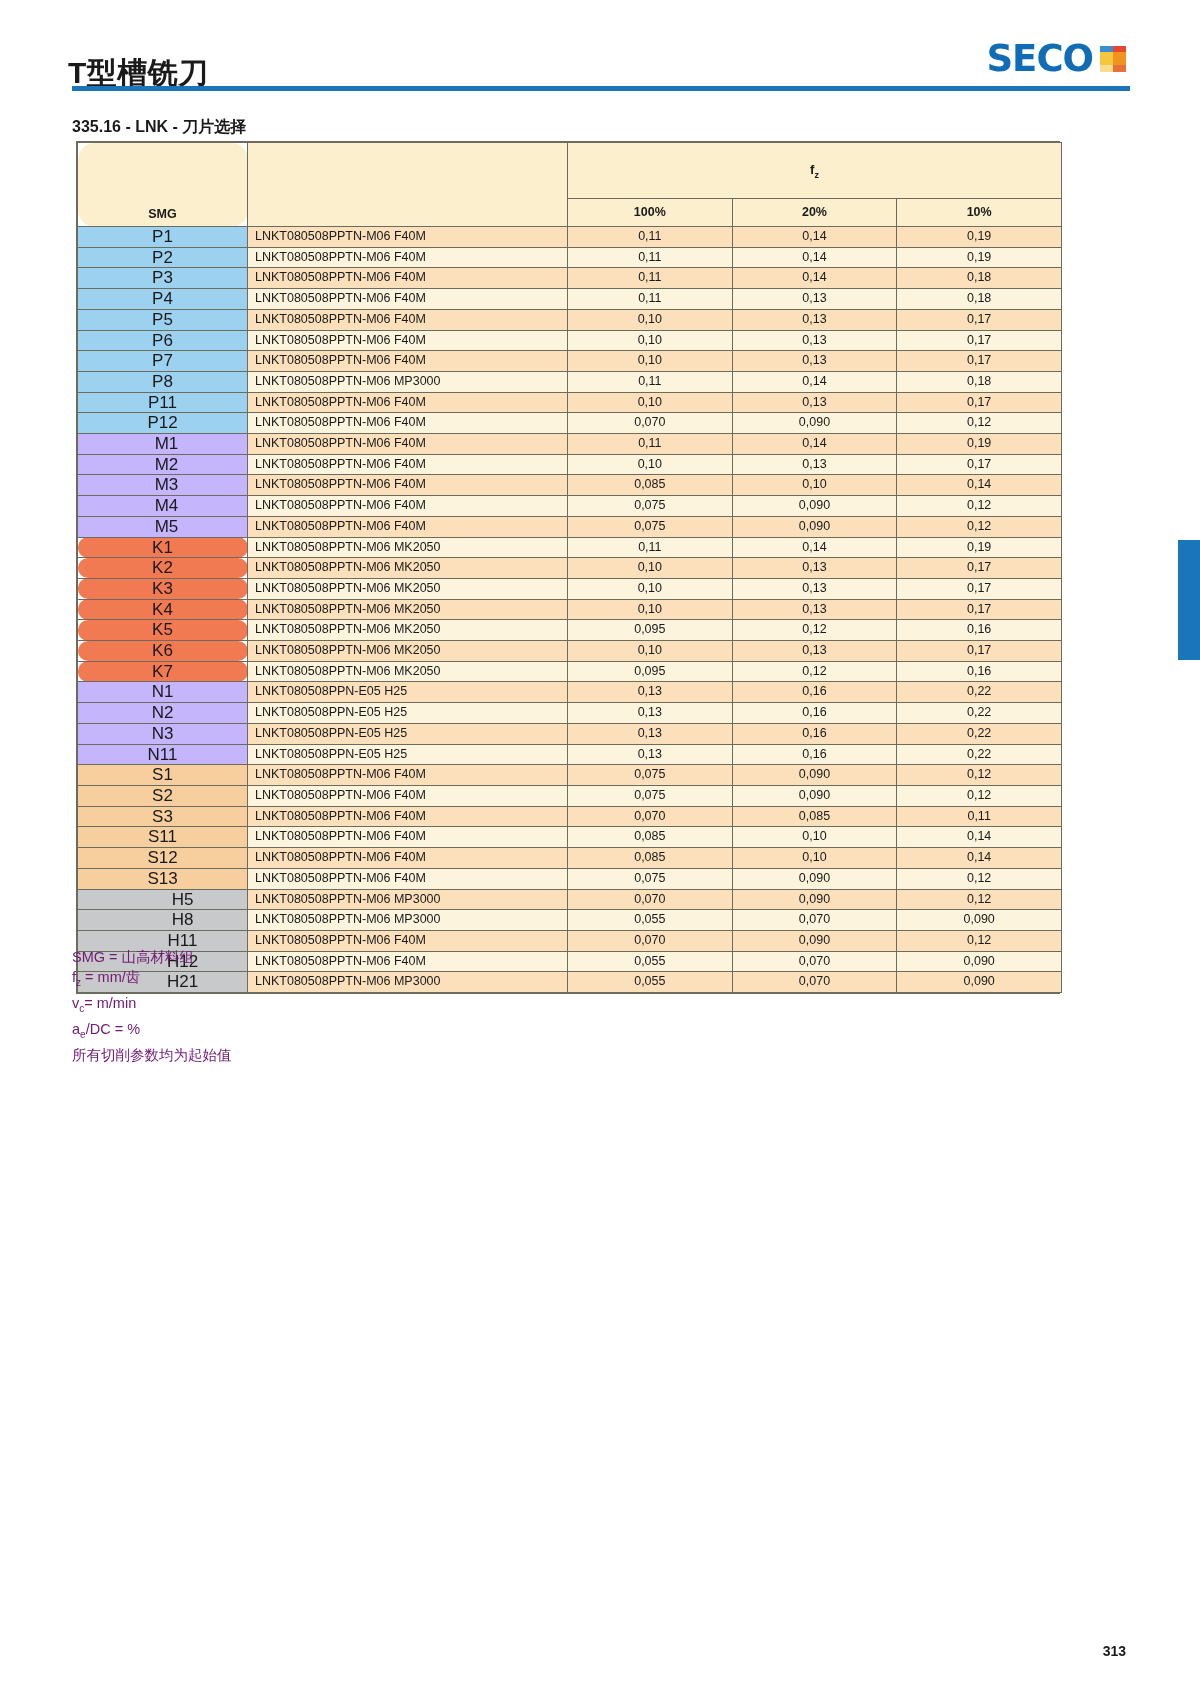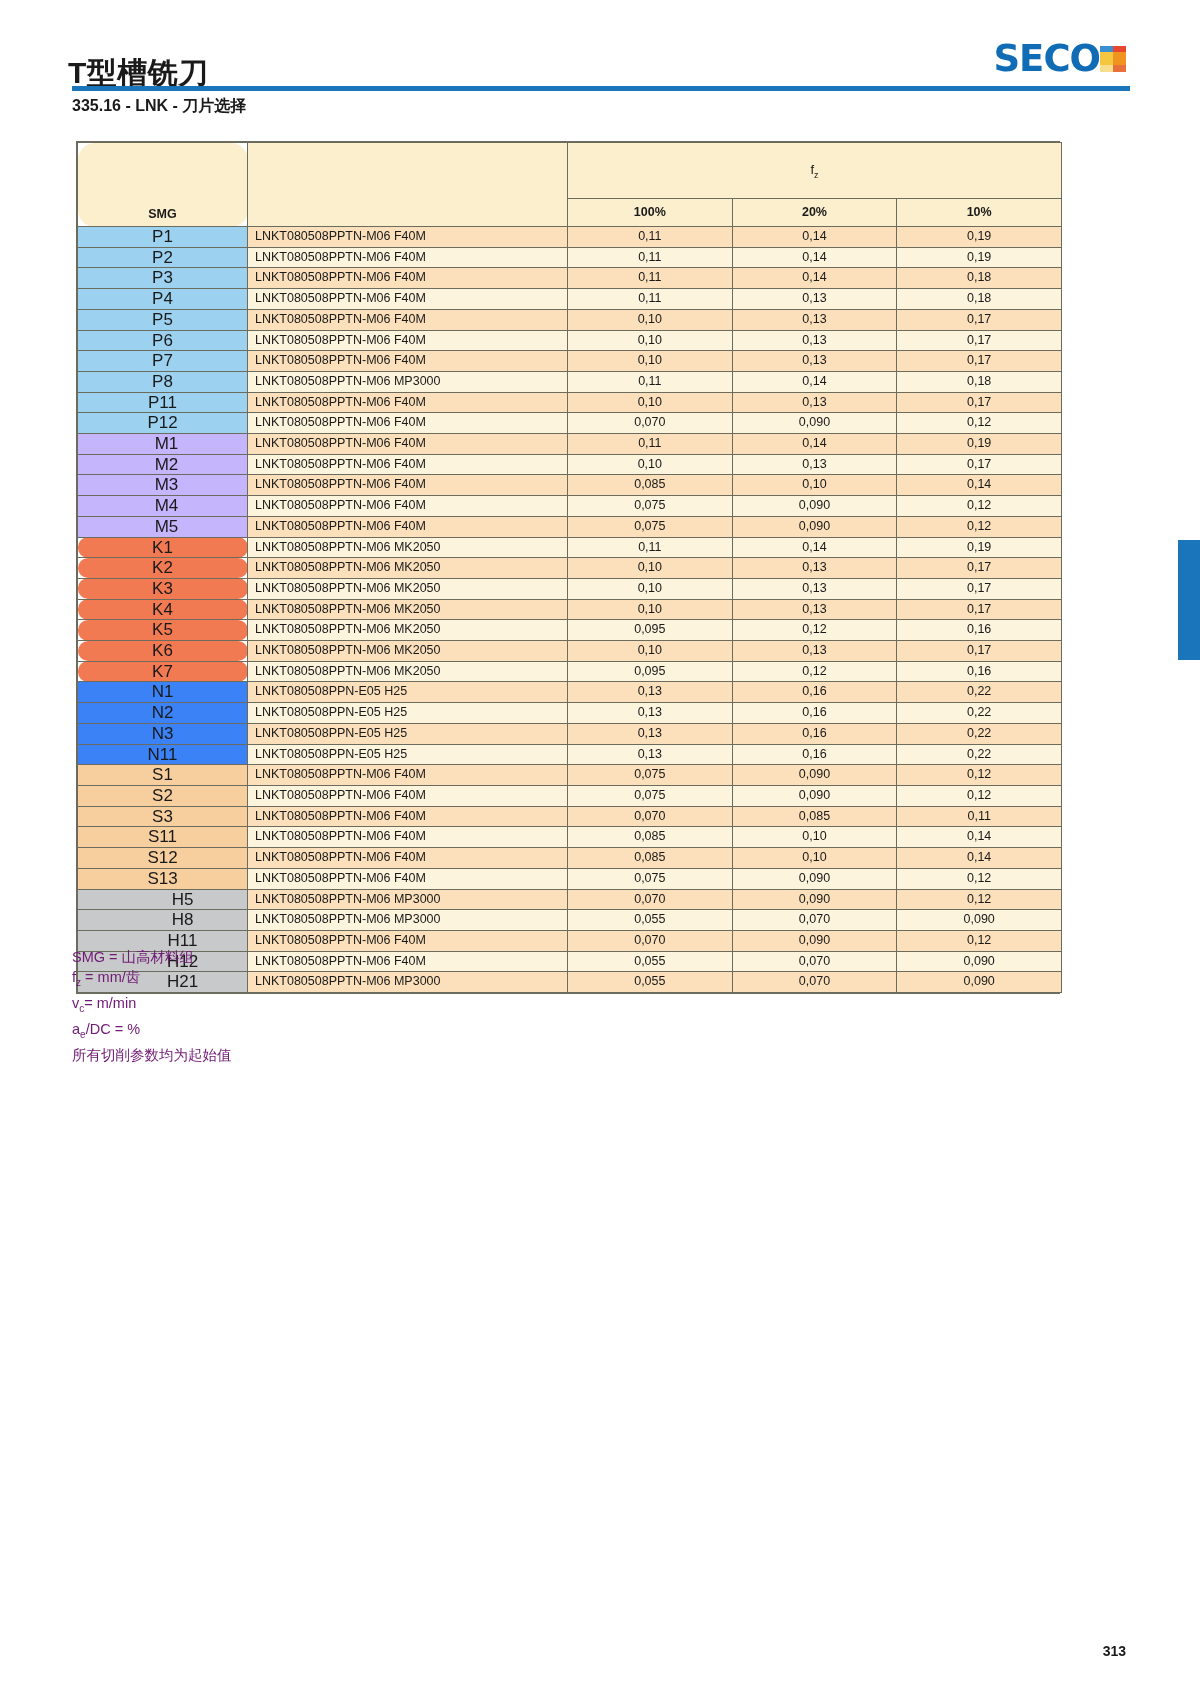--- a/index.html
+++ b/index.html
@@ -17,40 +17,40 @@
   .header{
     position:absolute;left:68px;top:30px;width:1058px;height:72px;
   }
   .doc-title{
     position:absolute;left:0;top:28px;
     font-size:30px;font-weight:700;letter-spacing:.5px;
     line-height:1;white-space:nowrap;
   }
   .logo{
     position:absolute;right:0;top:10px;
-    display:flex;align-items:center;
+    display:flex;align-items:center;gap:7px;
   }
   .logo-word{
     font-size:37px;font-weight:700;color:#0f6cb5;
     letter-spacing:-1px;line-height:1;
     font-family:"DejaVu Sans",sans-serif;
   }
   .logo-mark{
     width:26px;height:26px;display:grid;
     grid-template-columns:1fr 1fr;grid-template-rows:1fr 1fr 1fr 1fr;
   }
   .lm{width:100%;height:100%;}
 
   .rule{
     position:absolute;left:72px;top:86px;width:1058px;height:5px;
     background:#1b75bb;
   }
 
   .subtitle{
-    position:absolute;left:72px;top:96px;
+    position:absolute;left:72px;top:117px;
     font-size:16px;font-weight:700;white-space:nowrap;
   }
 
   
   .tbl-wrap{
     position:absolute;left:76px;top:141px;width:984px;
     border:1px solid #6b6b5e;
     box-sizing:border-box;
   }
   table{
@@ -67,40 +67,40 @@
     border:1px solid #6b6b5e;
     font-weight:700;font-size:12.5px;
     color:#1a1a1a;
     padding:0;
   }
   th.smg-h{height:78px;vertical-align:bottom;padding-bottom:5px;border-radius:17px;}
   th.name-h{height:78px;}
   th.fz-h{height:52px;vertical-align:middle;}
   th.pct-h{height:26px;vertical-align:middle;}
 
-  .fz-lbl{font-size:13px;font-weight:400;}
+  .fz-lbl{font-size:13px;font-weight:700;}
   .fz-lbl sub{font-size:9px;}
 
   tbody td{
     border:1px solid #6b6b5e;
     height:19.7px;
     padding:0 0 0 0;
     font-size:12.5px;
     line-height:19.7px;
     color:#1a1a1a;
   }
   td.smg{text-align:center;font-size:17px;}
   td.name{text-align:left;padding-left:7px;}
   td.val{text-align:center;}
 
   
   .g-P{background:#9dd1f0;}
   .g-M{background:#c4b5fd;padding-left:8px;}
   .g-K{background:#f27a52;border-radius:10px;}
-  .g-N{background:#3b82f6;}
+  .g-N{background:#c4b5fd;}
   .g-S{background:#f7cf9f;}
   .g-H{background:#c8c9cb;padding-left:40px;}
 
   
   .stripe-a{background:#fbe0bb;}
   .stripe-b{background:#fdf4dd;}
 
   
   .notes{
     position:absolute;left:72px;top:947px;

